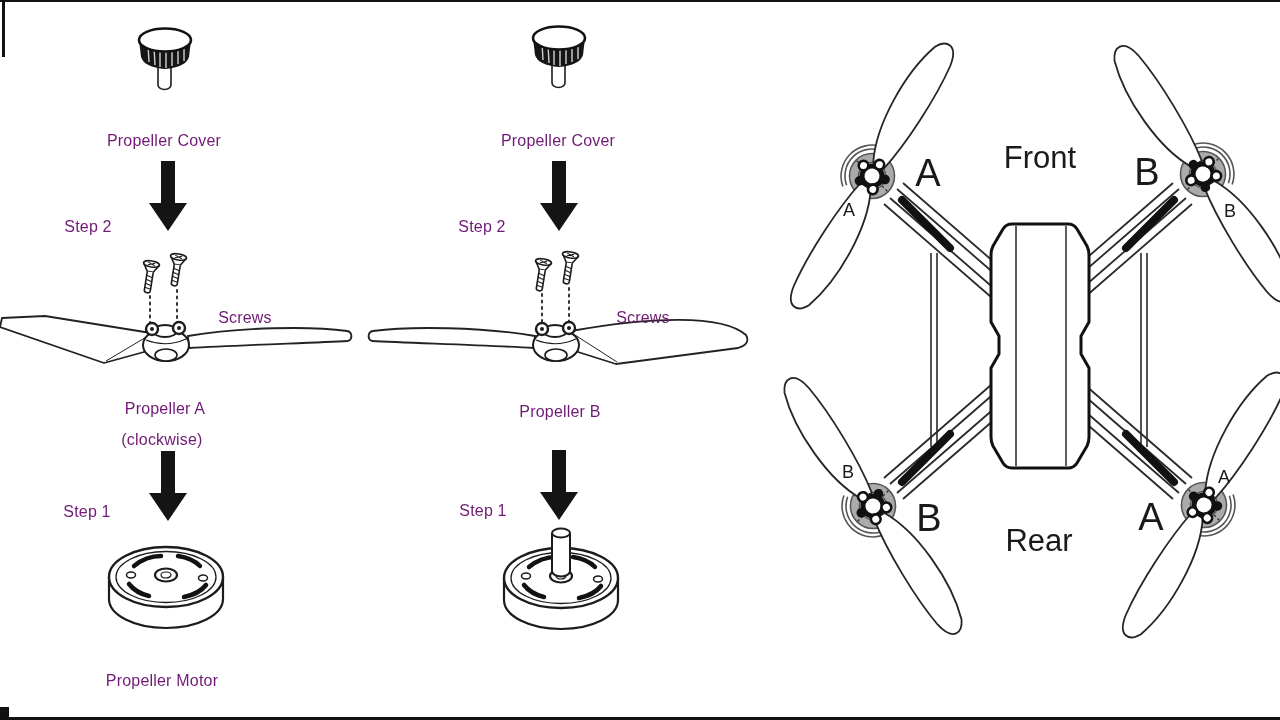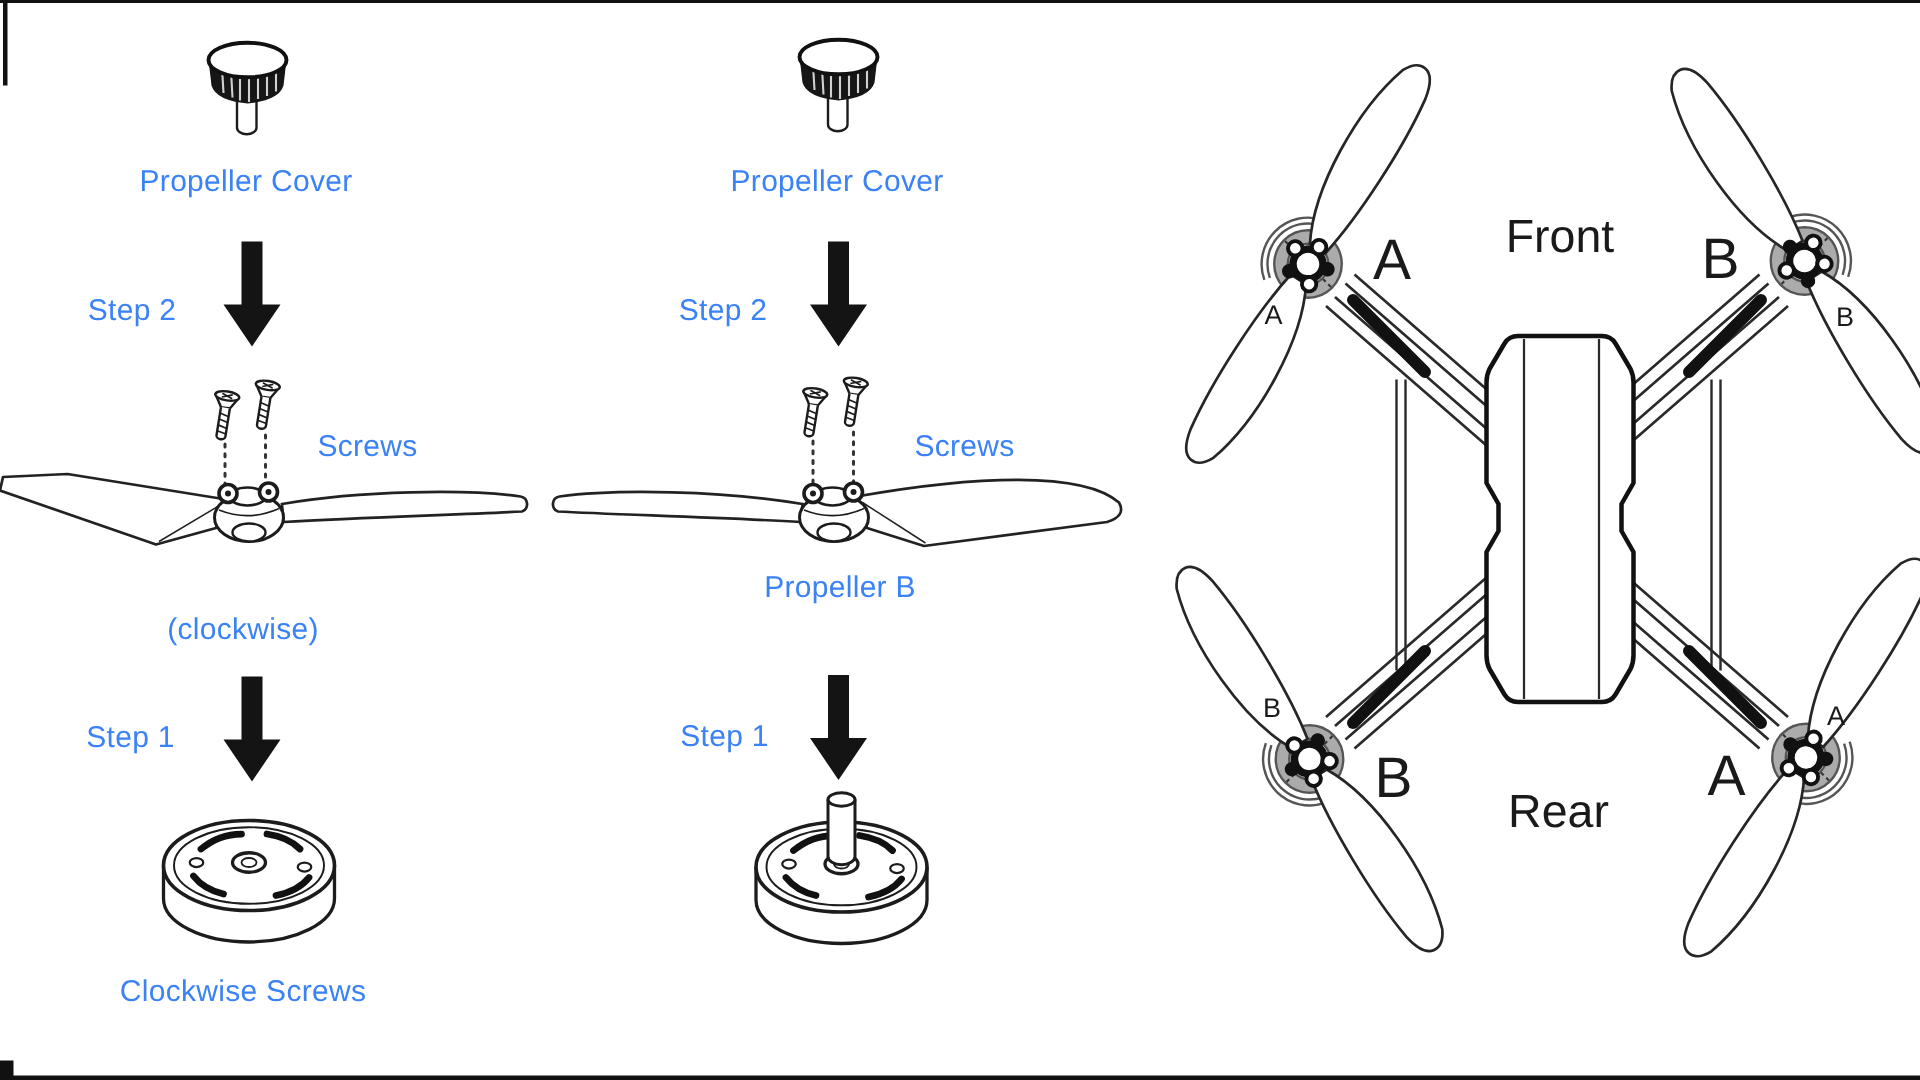--- a/index.html
+++ b/index.html
@@ -1,20 +1,20 @@
 <!DOCTYPE html>
 <html><head>
 <meta charset="utf-8">
 <style>
   html,body{margin:0;padding:0;background:#ffffff;}
   .stage{position:relative;width:1280px;height:720px;background:#ffffff;overflow:hidden;
          font-family:"Liberation Sans",sans-serif;color:#1a1a1a;}
   .stage svg{position:absolute;left:0;top:0;}
   .lbl{position:absolute;transform:translateX(-50%);white-space:nowrap;
-       font-size:20px;line-height:30px;color:#3b82f6;letter-spacing:0.2px;}
+       font-size:16px;line-height:30px;color:#701a75;letter-spacing:0.2px;margin-top:20px;}
   .edge{position:absolute;background:#111111;}
   svg text{font-family:"Liberation Sans",sans-serif;fill:#1a1a1a;}
   .big-letter{font-size:38px;}
   .mid-word{font-size:31px;}
   .small-letter{font-size:18px;}
 </style>
 </head>
 <body>
 
 <div class="stage">
@@ -197,23 +197,24 @@
       <text class="small-letter" x="849" y="216" text-anchor="middle">A</text>
       <text class="small-letter" x="1230" y="217" text-anchor="middle">B</text>
       <text class="small-letter" x="848" y="478" text-anchor="middle">B</text>
       <text class="small-letter" x="1224" y="483" text-anchor="middle">A</text>
     </g>
   </svg>
 
   <div class="lbl" style="left:164px;top:106px;">Propeller Cover</div>
   <div class="lbl" style="left:88px;top:192px;">Step 2</div>
   <div class="lbl" style="left:245px;top:283px;">Screws</div>
+  <div class="lbl" style="left:165px;top:374px;">Propeller A</div>
   <div class="lbl" style="left:162px;top:405px;">(clockwise)</div>
   <div class="lbl" style="left:87px;top:477px;">Step 1</div>
-  <div class="lbl" style="left:162px;top:646px;">Clockwise Screws</div>
+  <div class="lbl" style="left:162px;top:646px;">Propeller Motor</div>
 
   <div class="lbl" style="left:558px;top:106px;">Propeller Cover</div>
   <div class="lbl" style="left:482px;top:192px;">Step 2</div>
   <div class="lbl" style="left:643px;top:283px;">Screws</div>
   <div class="lbl" style="left:560px;top:377px;">Propeller B</div>
   <div class="lbl" style="left:483px;top:476px;">Step 1</div>
 
   <div class="edge" style="left:0;top:0;width:1280px;height:2px;"></div>
   <div class="edge" style="left:2px;top:0;width:3px;height:57px;"></div>
   <div class="edge" style="left:0;top:717px;width:1280px;height:3px;"></div>

